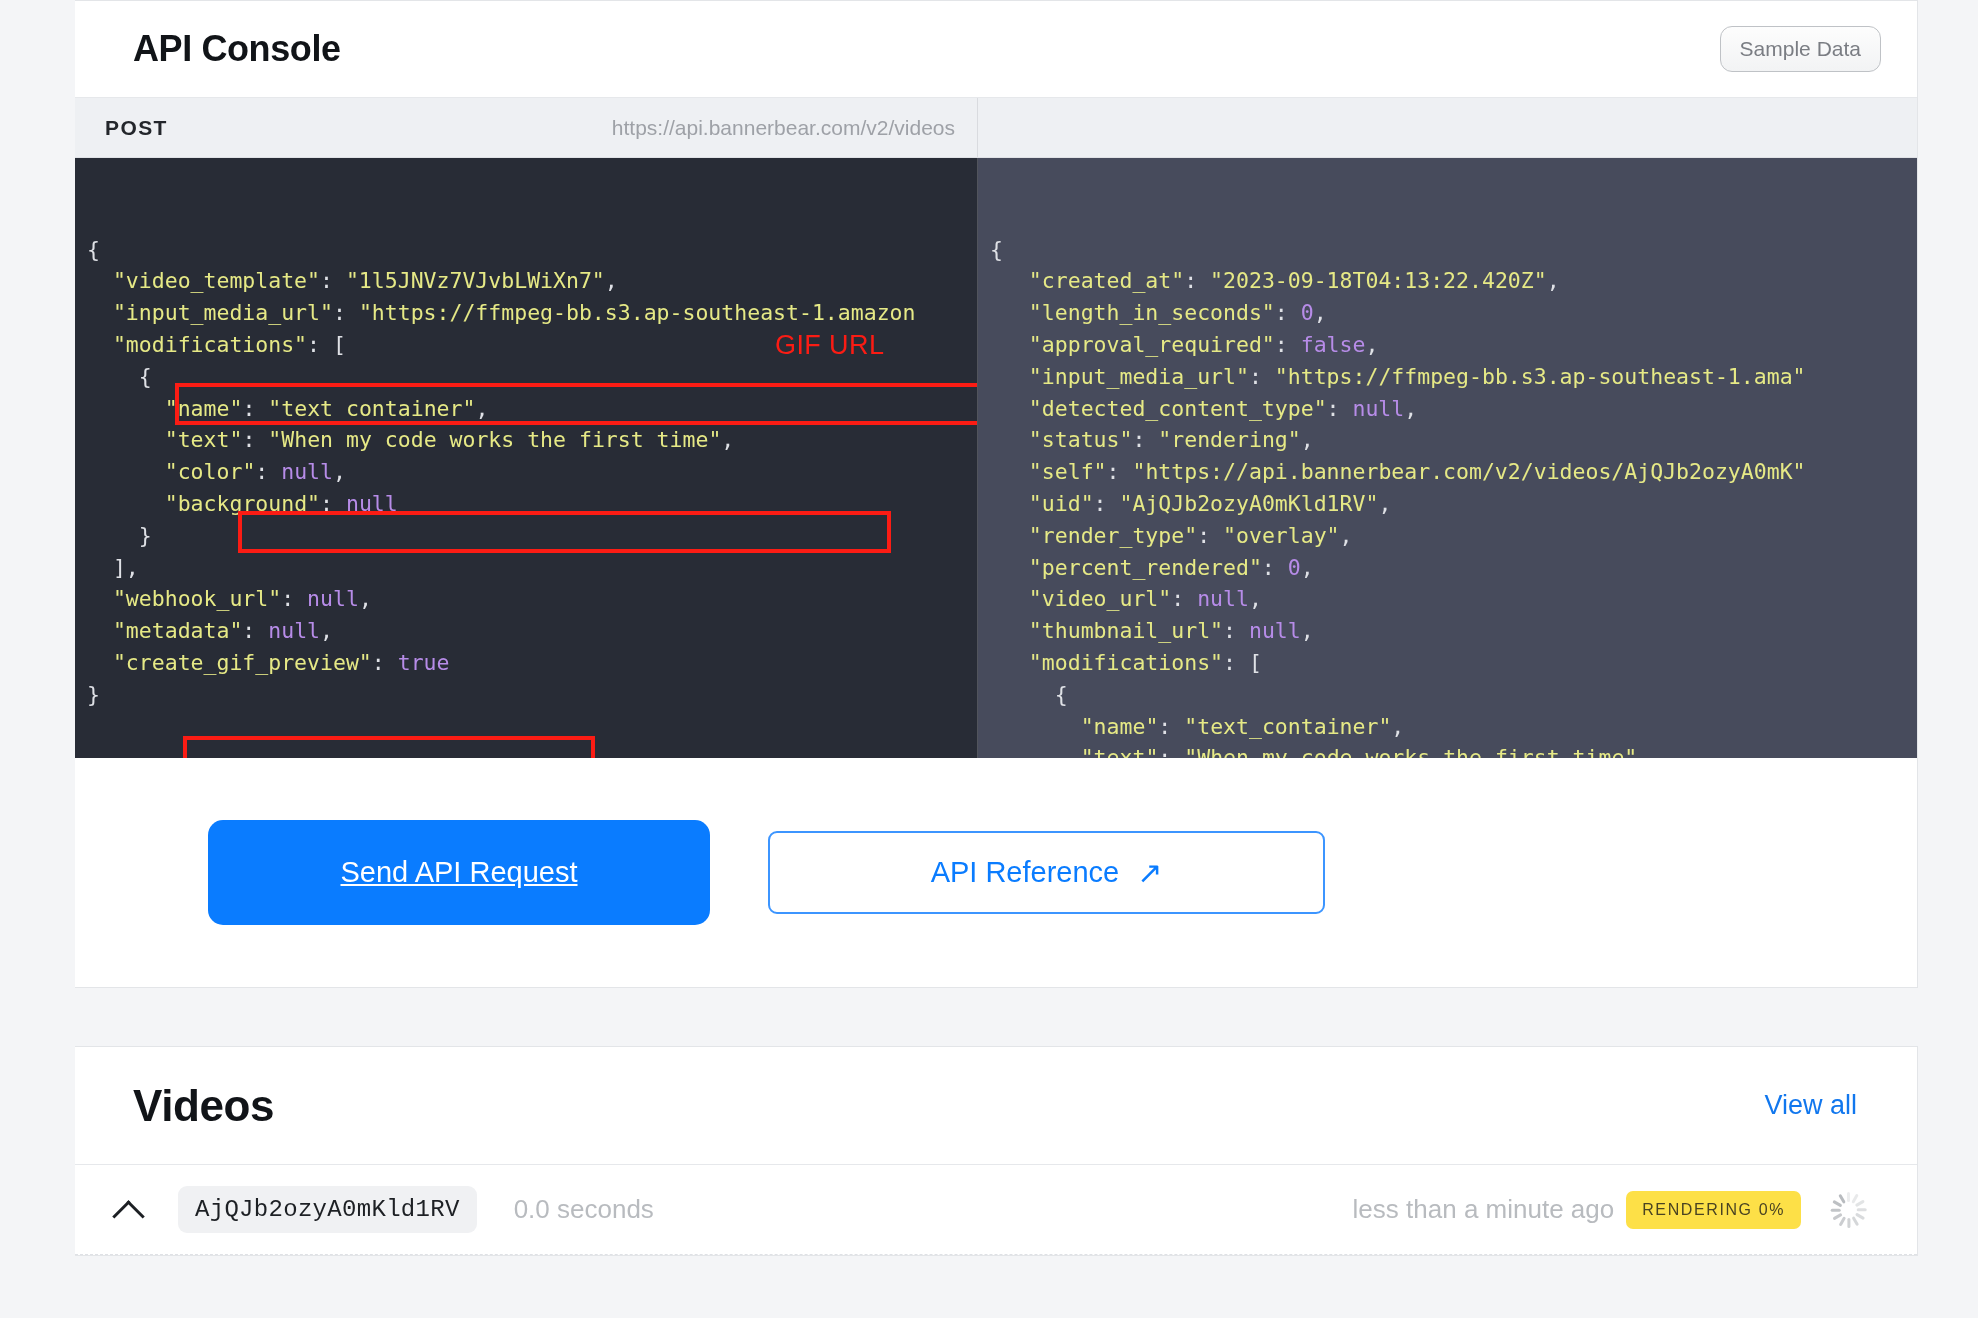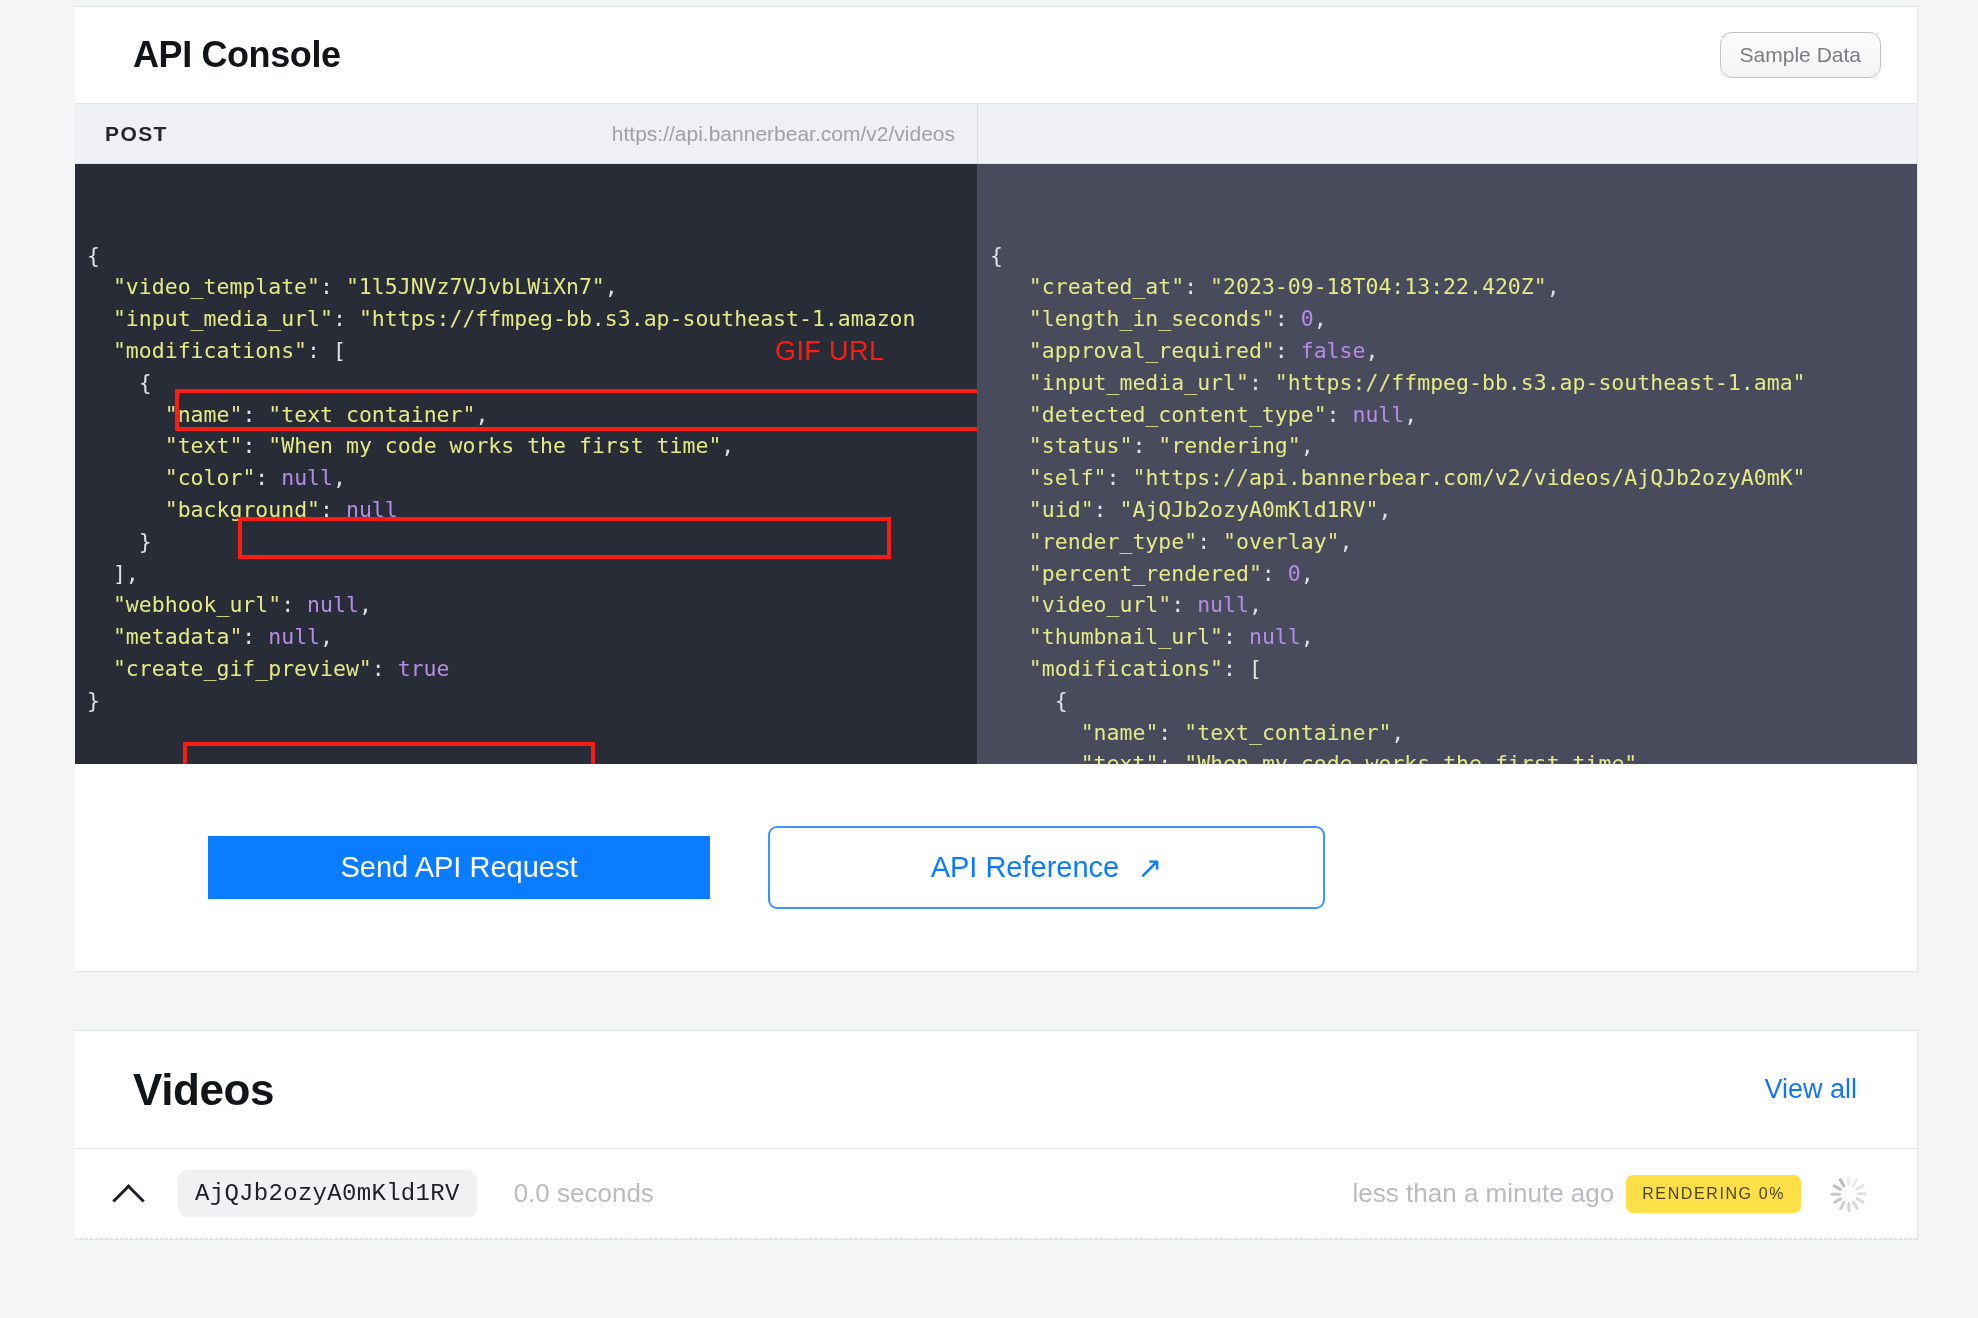--- a/index.html
+++ b/index.html
@@ -13,21 +13,21 @@
   .page { width: 1978px; position: relative; }
 
   
   .card {
     background: #ffffff;
     border: 1px solid #e3e5e8;
     border-left: none;
     margin-left: 75px;
     width: 1843px;
   }
-  .console-card { margin-top: 6px; }
+  .console-card { margin-top: 0; }
 
   .console-header {
     height: 97px;
     display: flex;
     align-items: center;
     justify-content: space-between;
     padding: 0 36px 0 58px;
     border-bottom: 1px solid #e6e8eb;
   }
   .console-title {
@@ -136,25 +136,26 @@
     align-items: center;
     gap: 58px;
     padding: 62px 0 62px 133px;
     background: #fff;
   }
   .btn-primary {
     background: #0a7cff;
     color: #ffffff;
     font-size: 29px;
     border: none;
-    border-radius: 0;
+    border-radius: 15px;
     width: 502px;
-    height: 63px;
-    cursor: pointer;
-    font-family: "Liberation Sans", sans-serif;
+    height: 105px;
+    cursor: pointer;
+    font-family: "Liberation Sans", sans-serif;
+    text-decoration: underline;
   }
   .btn-secondary {
     background: #ffffff;
     color: #0a7cff;
     font-size: 29px;
     border: 2px solid #3c95ff;
     border-radius: 9px;
     width: 557px;
     height: 83px;
     cursor: pointer;

